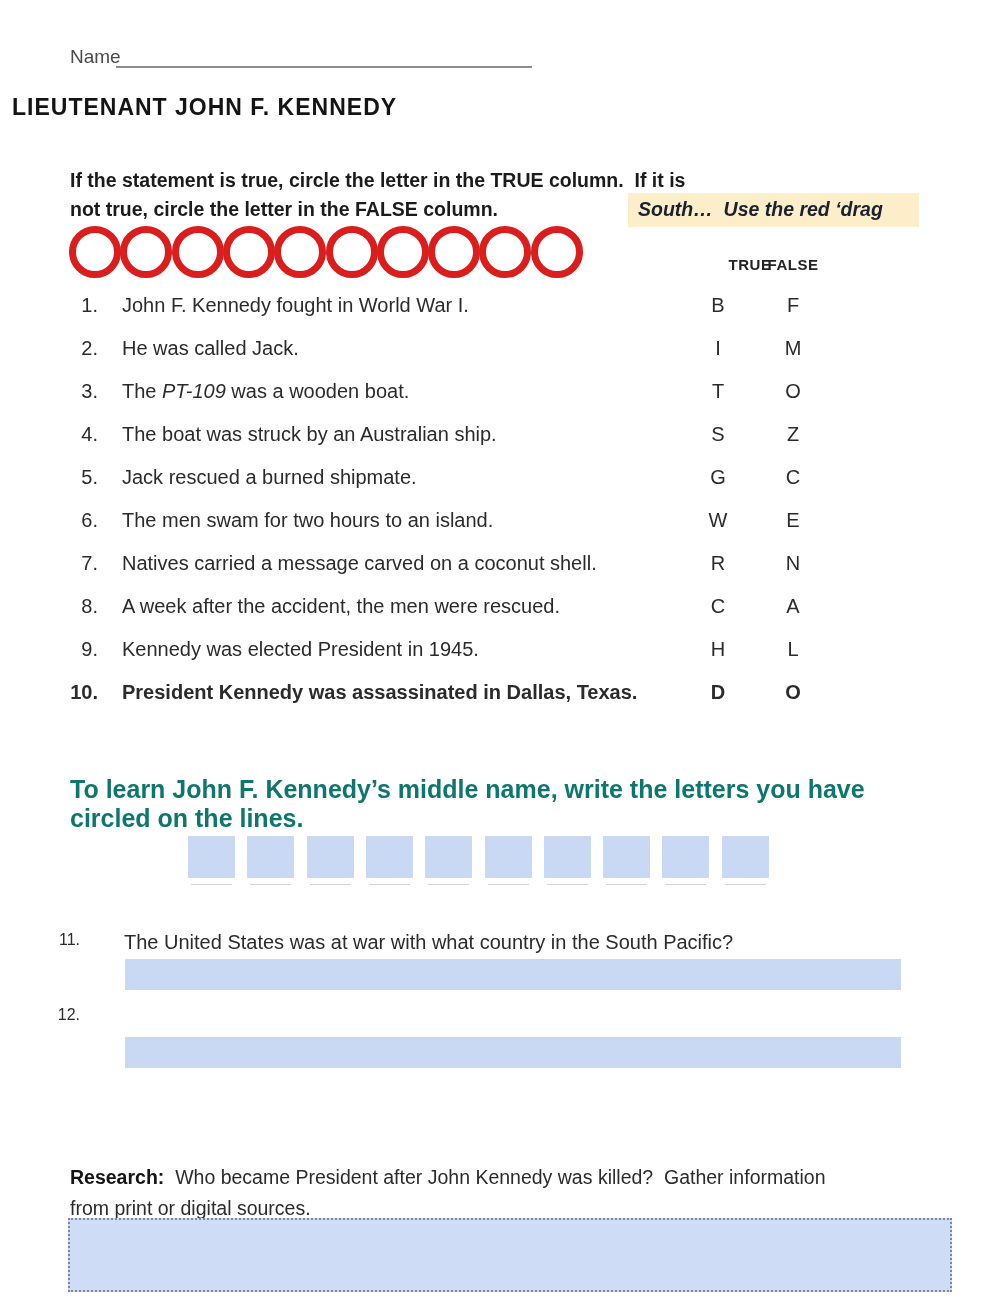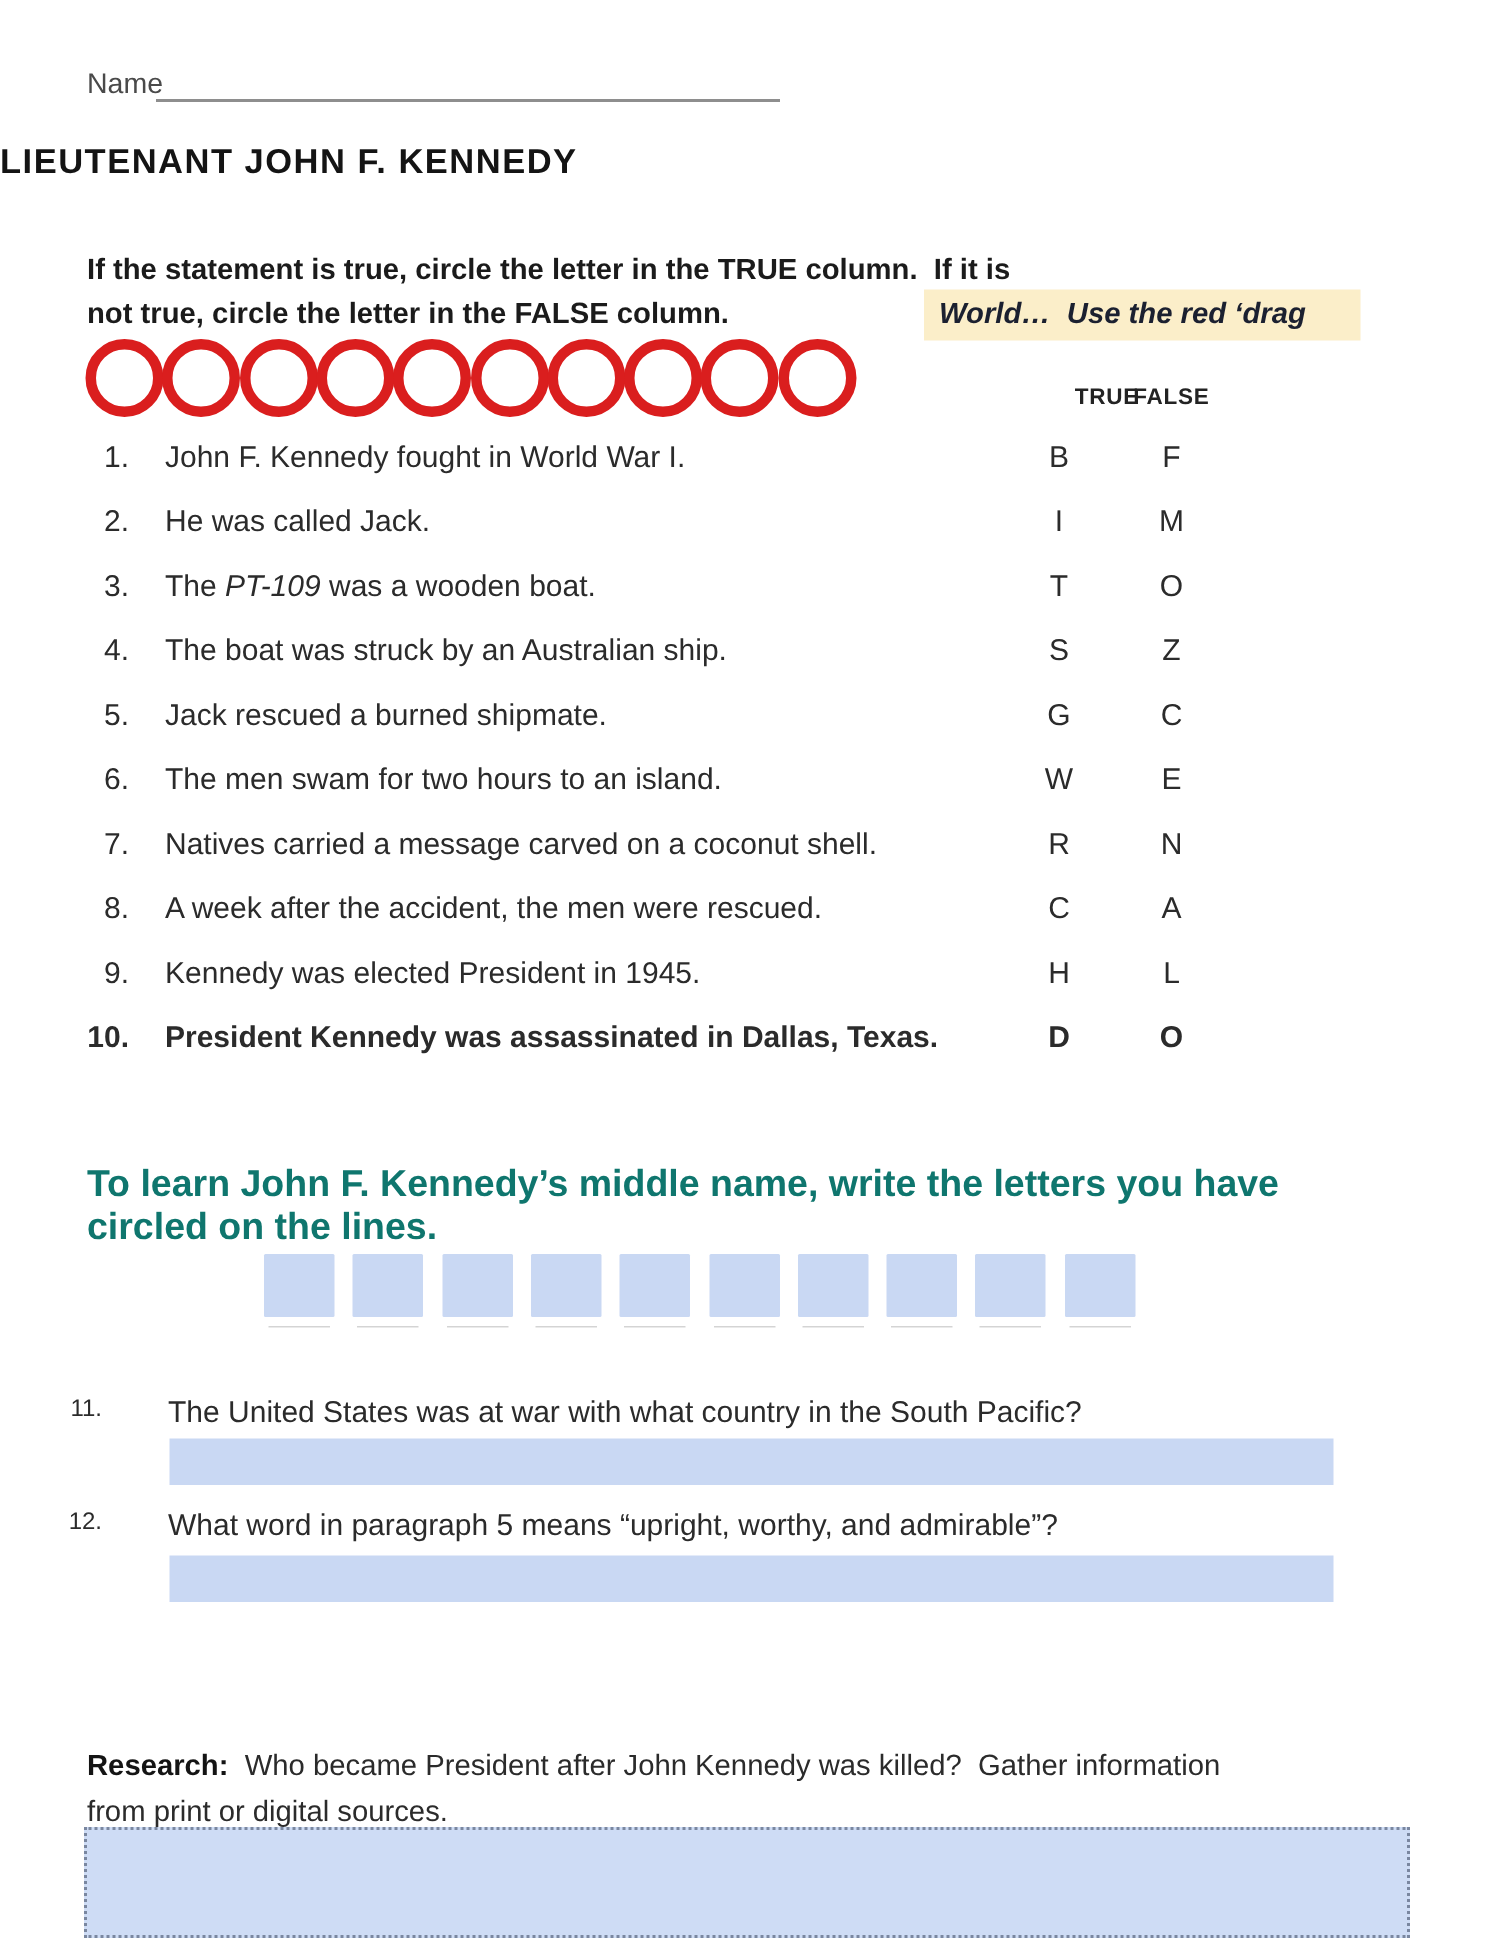--- a/index.html
+++ b/index.html
@@ -1,20 +1,20 @@
 <!DOCTYPE html>
 <html><head>
 <meta charset="utf-8">
 <style>
   html,body{margin:0;padding:0;background:#ffffff;}
   .page{
     position:relative;width:1000px;height:1300px;background:#ffffff;
     font-family:"Liberation Sans",sans-serif;color:#1c1c1c;overflow:hidden;
   }
-  .abs{position:absolute;}
+  .abs{position:absolute;margin-left:12px;}
   .line{white-space:pre;}
   .bold{font-weight:bold;}
 
   .name-label{left:58px;top:46px;font-size:19px;color:#4a4a4a;}
   .name-line{left:104px;top:66px;width:416px;border-top:2px solid #8e8e8e;height:0;}
 
   .title{left:0;top:94px;width:966px;text-align:left;font-size:23px;font-weight:bold;
          letter-spacing:1px;color:#141414;}
 
   .instructions{left:58px;top:166px;font-size:19.5px;font-weight:bold;line-height:28.5px;color:#1b1b1b;}
@@ -61,21 +61,21 @@
   <div class="abs name-line"></div>
 
   <div class="abs title">LIEUTENANT JOHN F. KENNEDY</div>
 
   <div class="abs instructions">
     <div class="line">If the statement is true, circle the letter in the TRUE column.  If it is</div>
     <div class="line">not true, circle the letter in the FALSE column.</div>
   </div>
 
   <div class="abs hint-box">
-    <div class="line">World…  Use the red ‘drag</div>
+    <div class="line">South…  Use the red ‘drag</div>
   </div>
 
   <div class="abs circles-row">
       <span class="drag-circle" style="left: 0px; border-color: rgb(218, 30, 30);"></span>
       <span class="drag-circle" style="left: 51px; border-color: rgb(218, 30, 30);"></span>
       <span class="drag-circle" style="left: 103px; border-color: rgb(218, 30, 30);"></span>
       <span class="drag-circle" style="left: 154px; border-color: rgb(218, 30, 30);"></span>
       <span class="drag-circle" style="left: 205px; border-color: rgb(218, 30, 30);"></span>
       <span class="drag-circle" style="left: 257px; border-color: rgb(218, 30, 30);"></span>
       <span class="drag-circle" style="left: 308px; border-color: rgb(218, 30, 30);"></span>
@@ -176,21 +176,20 @@
       <div class="box-underline" style="left: 477px;"></div>
       <div class="letter-box" style="left: 534px; background: rgb(201, 216, 243);"></div>
       <div class="box-underline" style="left: 537px;"></div>
     </div>
 
   <div class="abs q-num" style="top:931px;">11.</div>
   <div class="abs q-text" style="top:931px;">The United States was at war with what country in the South Pacific?</div>
   <div class="abs answer-bar" style="top:959px;"></div>
 
   <div class="abs q-num" style="top:1006px;">12.</div>
-  <div class="abs q-text" style="top:1006px;">What word in paragraph 5 means “upright, worthy, and admirable”?</div>
   <div class="abs answer-bar" style="top:1037px;"></div>
 
   <div class="abs research">
     <div class="line"><span class="bold">Research:</span><span>  Who became President after John Kennedy was killed?  Gather information</span></div>
     <div class="line">from print or digital sources.</div>
   </div>
 
   <div class="abs research-box"></div>
 
 </div>

